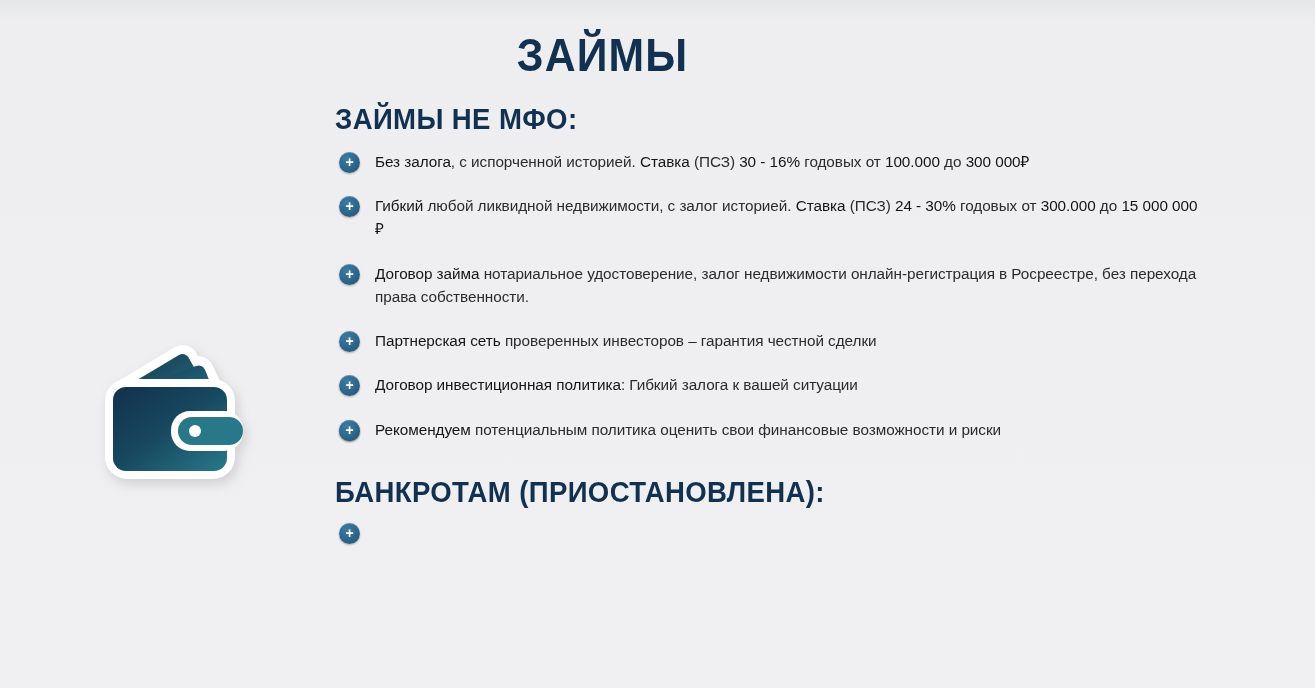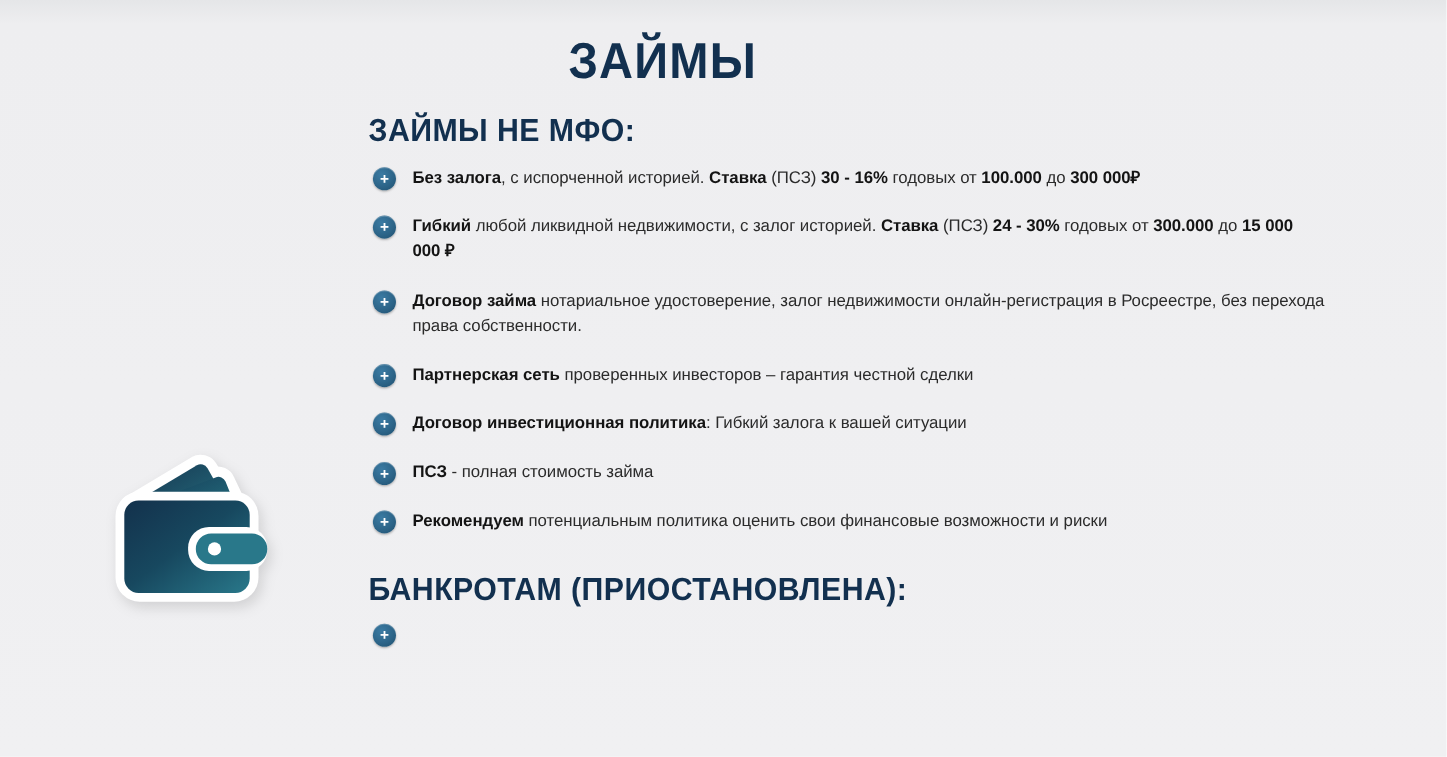--- a/index.html
+++ b/index.html
@@ -26,21 +26,21 @@
     letter-spacing: 1.2px;
     line-height: 1;
     padding-top: 32px;
     margin: 0 0 0 -110px;
     transform: scaleX(0.93);
   }
 
   
   .content-wrap {
     display: flex;
-    align-items: flex-end;
+    align-items: flex-start;
     padding-left: 0px;
     margin-top: 26px;
   }
 
   .icon-column {
     width: 335px;
     flex: 0 0 335px;
     display: flex;
     justify-content: center;
     align-items: flex-start;
@@ -110,21 +110,21 @@
     color: #ffffff;
     font-size: 14px;
     font-weight: 700;
     line-height: 1;
     font-family: "Liberation Sans", sans-serif;
     user-select: none;
   }
   .bullet-plus span { margin-top: -1px; }
 
   .txt b, .txt strong {
-    font-weight: 700;
+    font-weight: 400;
     color: #141414;
   }
   .txt { display: inline; }
 
   
   ul.feature-list.compact li { margin-bottom: 10px; }
 </style>
 </head>
 <body>
 
@@ -201,21 +201,20 @@
       <li>
         <span class="bullet-plus">
             <span>+</span>
           </span>
         <span class="txt"><b>Договор инвестиционная политика</b><span>: Гибкий залога к вашей ситуации</span></span>
       </li>
       <li>
         <span class="bullet-plus">
             <span>+</span>
           </span>
-        <span class="txt"><b>ПСЗ</b><span> - полная стоимость займа</span></span>
       </li>
       <li>
         <span class="bullet-plus">
             <span>+</span>
           </span>
         <span class="txt"><b>Рекомендуем</b><span> потенциальным политика оценить свои финансовые возможности и риски</span></span>
       </li>
     </ul>
 
     <h2 class="section-heading second">БАНКРОТАМ (ПРИОСТАНОВЛЕНА):</h2>

